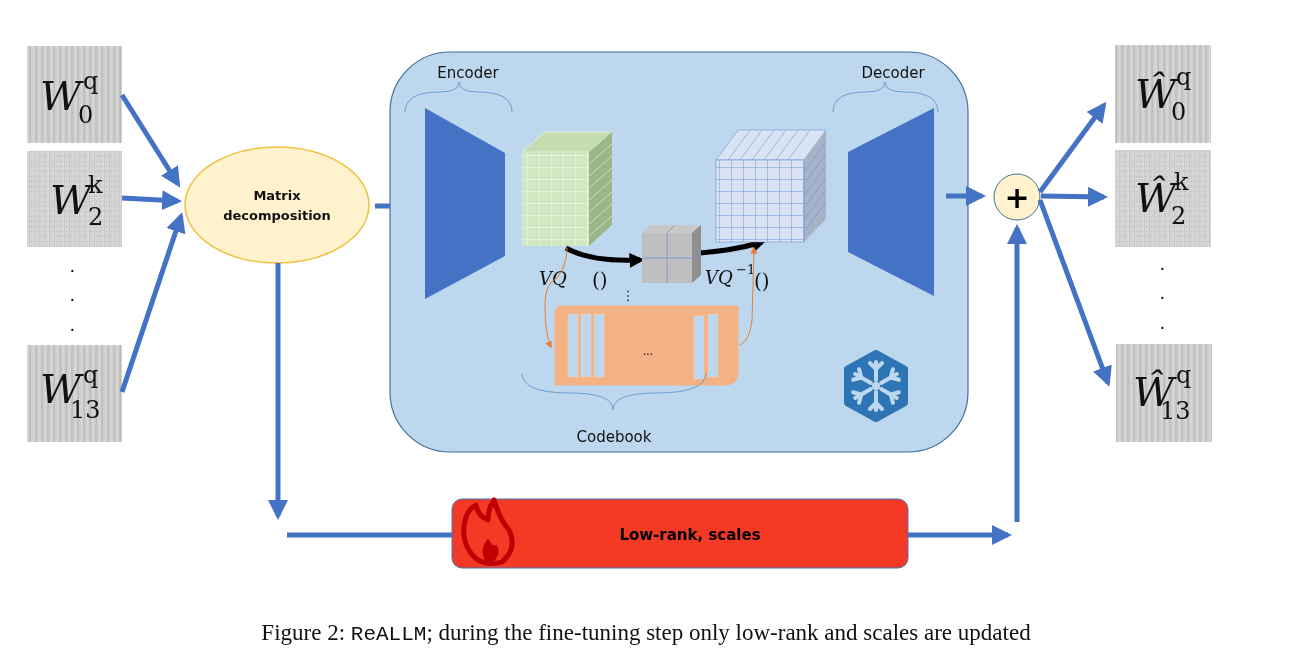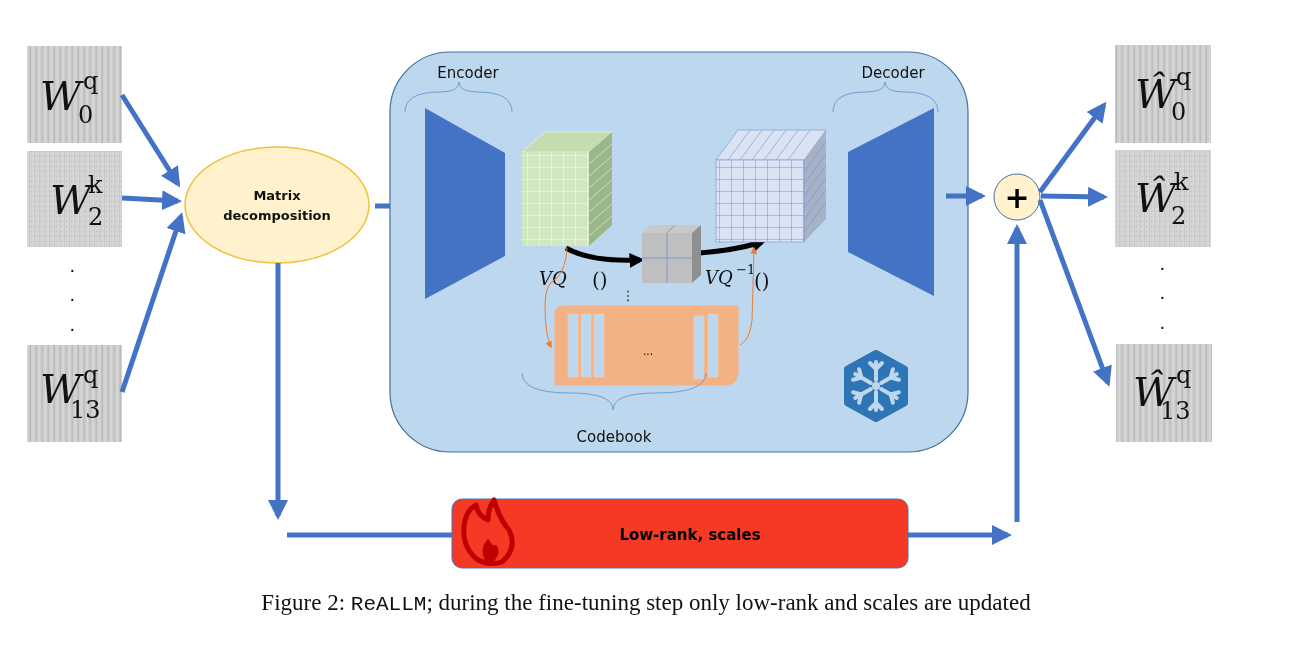--- a/index.html
+++ b/index.html
@@ -1,21 +1,21 @@
 <!DOCTYPE html>
 <html><head>
 <meta charset="utf-8">
 <style>
   html, body { margin: 0; padding: 0; background: #ffffff; }
   body { width: 1292px; height: 652px; position: relative; overflow: hidden; font-family: "Liberation Sans", sans-serif; }
   #diagram { position: absolute; left: 0; top: 0; width: 1292px; height: 652px; }
   .mat-label { font-family: "DejaVu Serif", serif; font-style: italic; }
   .sup { font-family: "DejaVu Serif", serif; font-style: normal; }
   .box-label { font-family: "DejaVu Sans", sans-serif; }
-  #caption { position: absolute; left: 0; width: 1292px; top: 590px; text-align: center;
+  #caption { position: absolute; left: 0; width: 1292px; top: 620px; text-align: center;
              font-family: "Liberation Serif", serif; font-size: 23px; color: #111; }
   #caption .mono { font-family: "Liberation Mono", monospace; font-size: 21px; }
 </style>
 </head>
 <body>
 
 <svg id="diagram" width="1292" height="652" viewBox="0 0 1292 652" xmlns="http://www.w3.org/2000/svg">
   <defs>
     <pattern id="noise" width="6" height="6" patternUnits="userSpaceOnUse">
       <rect width="6" height="6" fill="#cfcfcf"></rect>

